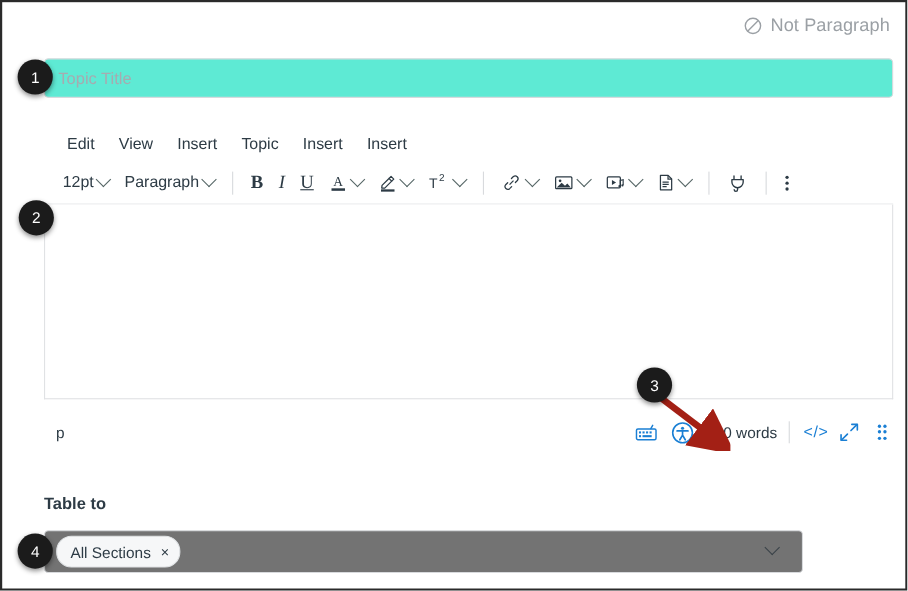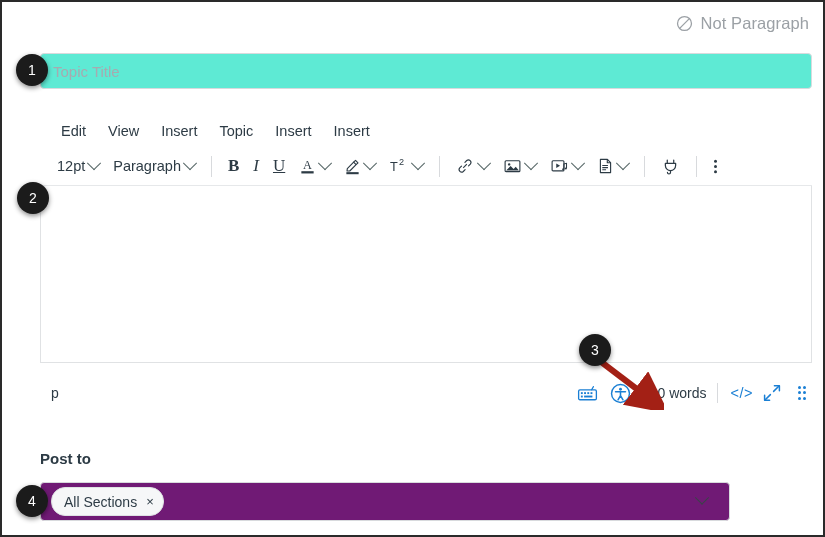--- a/index.html
+++ b/index.html
@@ -189,21 +189,21 @@
   }
   .postto-field {
     position: absolute;
     left: 38px;
     top: 480px;
     width: 690px;
     height: 39px;
     box-sizing: border-box;
     border: 1px solid #d8dadd;
     border-radius: 4px;
-    background: #701a75;
+    background: #737373;
     display: flex;
     align-items: center;
     padding: 0 8px 0 10px;
   }
   .pill {
     display: inline-flex;
     align-items: center;
     gap: 9px;
     height: 27px;
     padding: 0 9px 0 12px;
@@ -469,21 +469,21 @@
           <i></i>
           <i></i>
           <i></i>
           <i></i>
           <i></i>
       </span>
     </div>
 
   </div>
 
-  <div class="postto-label">Post to</div>
+  <div class="postto-label">Table to</div>
 
   <div class="postto-field">
     <span class="pill">
       <span>All Sections</span>
       <span class="pill-x">×</span>
     </span>
     <span class="postto-caret"></span>
   </div>
 
   <svg class="arrow-svg" width="72" height="56" viewBox="0 0 72 56">

